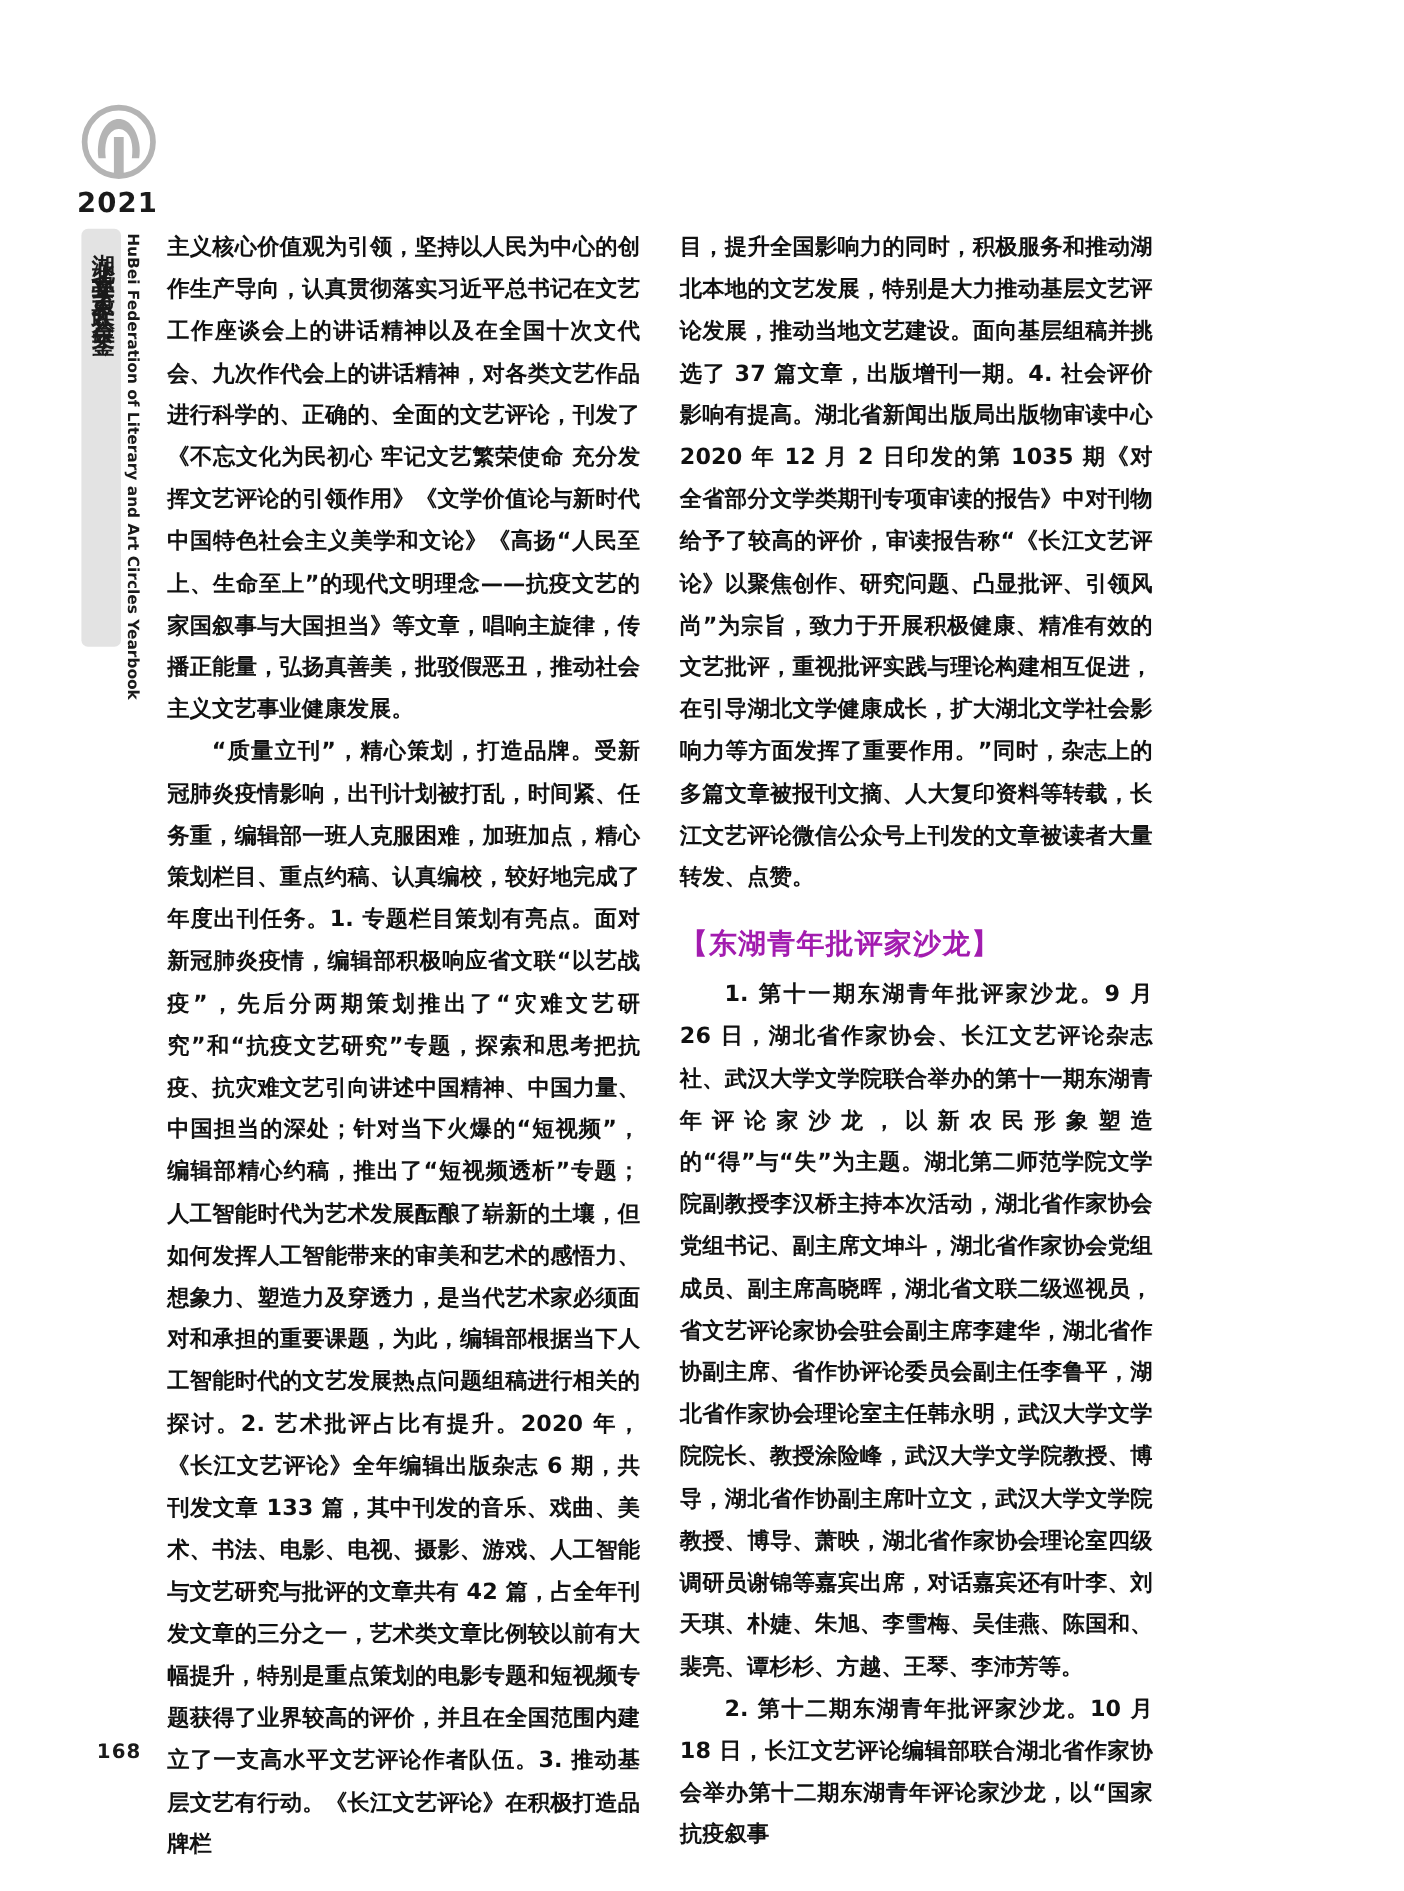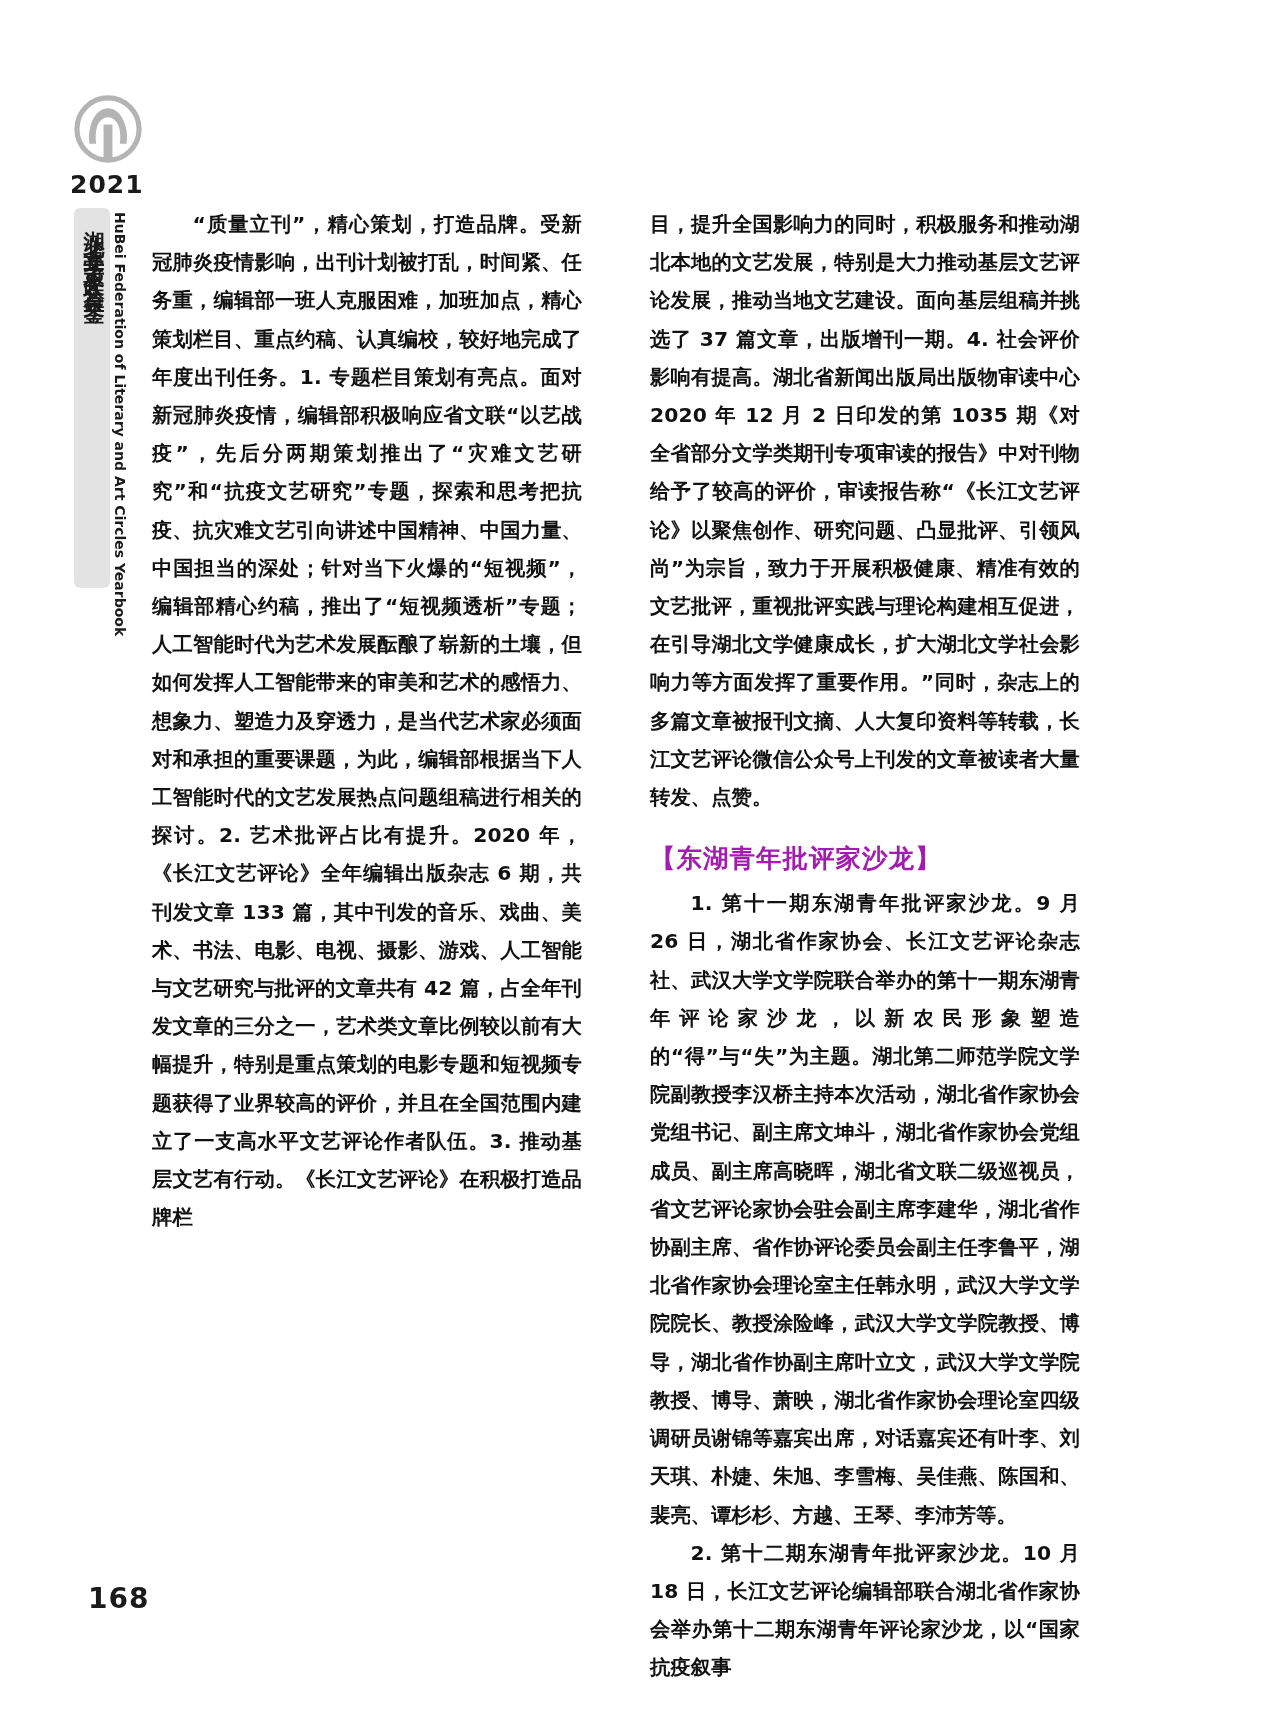--- a/index.html
+++ b/index.html
@@ -90,21 +90,21 @@
     font-family: "DejaVu Sans", "Liberation Sans", sans-serif;
     font-weight: bold;
     font-size: 20.3px;
     line-height: 38.2px;
     color: #111111;
     text-align: justify;
     text-justify: inter-ideograph;
     letter-spacing: 0.1px;
   }
   #col-left  { left: 152px; }
-  #col-right { left: 650px; }
+  #col-right { left: 618px; }
 
   .col p {
     margin: 0;
     text-indent: 2em;
   }
   .col p.noindent { text-indent: 0; }
 
   .section-head {
     font-family: "DejaVu Sans", "Liberation Sans", sans-serif;
     font-weight: bold;
@@ -116,21 +116,21 @@
     letter-spacing: 1px;
   }
 
   
   #page-number {
     position: absolute;
     left: 88px;
     top: 1582px;
     font-family: "DejaVu Sans", "Liberation Sans", sans-serif;
     font-weight: bold;
-    font-size: 28px;
+    font-size: 18px;
     letter-spacing: 1px;
     color: #1a1a1a;
   }
 </style>
 </head>
 <body>
 
 <div id="page">
 
   <div id="header-block">
@@ -141,20 +141,21 @@
       <rect x="44" y="44" width="12" height="48" fill="#b4b4b4"></rect>
     </svg>
     <div id="logo-year">2021</div>
   </div>
 
   <div id="side-tab"></div>
   <div id="side-tab-cn">湖北省文学艺术界联合会年鉴</div>
   <div id="side-tab-en">HuBei Federation of Literary and Art Circles Yearbook</div>
 
   <div class="col" id="col-left">
+    <p class="noindent">主义核心价值观为引领，坚持以人民为中心的创作生产导向，认真贯彻落实习近平总书记在文艺工作座谈会上的讲话精神以及在全国十次文代会、九次作代会上的讲话精神，对各类文艺作品进行科学的、正确的、全面的文艺评论，刊发了《不忘文化为民初心 牢记文艺繁荣使命 充分发挥文艺评论的引领作用》《文学价值论与新时代中国特色社会主义美学和文论》《高扬“人民至上、生命至上”的现代文明理念——抗疫文艺的家国叙事与大国担当》等文章，唱响主旋律，传播正能量，弘扬真善美，批驳假恶丑，推动社会主义文艺事业健康发展。</p>
     <p>“质量立刊”，精心策划，打造品牌。受新冠肺炎疫情影响，出刊计划被打乱，时间紧、任务重，编辑部一班人克服困难，加班加点，精心策划栏目、重点约稿、认真编校，较好地完成了年度出刊任务。1. 专题栏目策划有亮点。面对新冠肺炎疫情，编辑部积极响应省文联“以艺战疫”，先后分两期策划推出了“灾难文艺研究”和“抗疫文艺研究”专题，探索和思考把抗疫、抗灾难文艺引向讲述中国精神、中国力量、中国担当的深处；针对当下火爆的“短视频”，编辑部精心约稿，推出了“短视频透析”专题；人工智能时代为艺术发展酝酿了崭新的土壤，但如何发挥人工智能带来的审美和艺术的感悟力、想象力、塑造力及穿透力，是当代艺术家必须面对和承担的重要课题，为此，编辑部根据当下人工智能时代的文艺发展热点问题组稿进行相关的探讨。2. 艺术批评占比有提升。2020 年，《长江文艺评论》全年编辑出版杂志 6 期，共刊发文章 133 篇，其中刊发的音乐、戏曲、美术、书法、电影、电视、摄影、游戏、人工智能与文艺研究与批评的文章共有 42 篇，占全年刊发文章的三分之一，艺术类文章比例较以前有大幅提升，特别是重点策划的电影专题和短视频专题获得了业界较高的评价，并且在全国范围内建立了一支高水平文艺评论作者队伍。3. 推动基层文艺有行动。《长江文艺评论》在积极打造品牌栏</p>
   </div>
 
   <div class="col" id="col-right">
     <p class="noindent">目，提升全国影响力的同时，积极服务和推动湖北本地的文艺发展，特别是大力推动基层文艺评论发展，推动当地文艺建设。面向基层组稿并挑选了 37 篇文章，出版增刊一期。4. 社会评价影响有提高。湖北省新闻出版局出版物审读中心 2020 年 12 月 2 日印发的第 1035 期《对全省部分文学类期刊专项审读的报告》中对刊物给予了较高的评价，审读报告称“《长江文艺评论》以聚焦创作、研究问题、凸显批评、引领风尚”为宗旨，致力于开展积极健康、精准有效的文艺批评，重视批评实践与理论构建相互促进，在引导湖北文学健康成长，扩大湖北文学社会影响力等方面发挥了重要作用。”同时，杂志上的多篇文章被报刊文摘、人大复印资料等转载，长江文艺评论微信公众号上刊发的文章被读者大量转发、点赞。</p>
     <div class="section-head">【东湖青年批评家沙龙】</div>
     <p>1. 第十一期东湖青年批评家沙龙。9 月 26 日，湖北省作家协会、长江文艺评论杂志社、武汉大学文学院联合举办的第十一期东湖青年评论家沙龙，以新农民形象塑造的“得”与“失”为主题。湖北第二师范学院文学院副教授李汉桥主持本次活动，湖北省作家协会党组书记、副主席文坤斗，湖北省作家协会党组成员、副主席高晓晖，湖北省文联二级巡视员，省文艺评论家协会驻会副主席李建华，湖北省作协副主席、省作协评论委员会副主任李鲁平，湖北省作家协会理论室主任韩永明，武汉大学文学院院长、教授涂险峰，武汉大学文学院教授、博导，湖北省作协副主席叶立文，武汉大学文学院教授、博导、萧映，湖北省作家协会理论室四级调研员谢锦等嘉宾出席，对话嘉宾还有叶李、刘天琪、朴婕、朱旭、李雪梅、吴佳燕、陈国和、裴亮、谭杉杉、方越、王琴、李沛芳等。</p>
     <p>2. 第十二期东湖青年批评家沙龙。10 月 18 日，长江文艺评论编辑部联合湖北省作家协会举办第十二期东湖青年评论家沙龙，以“国家抗疫叙事</p>
   </div>
 

